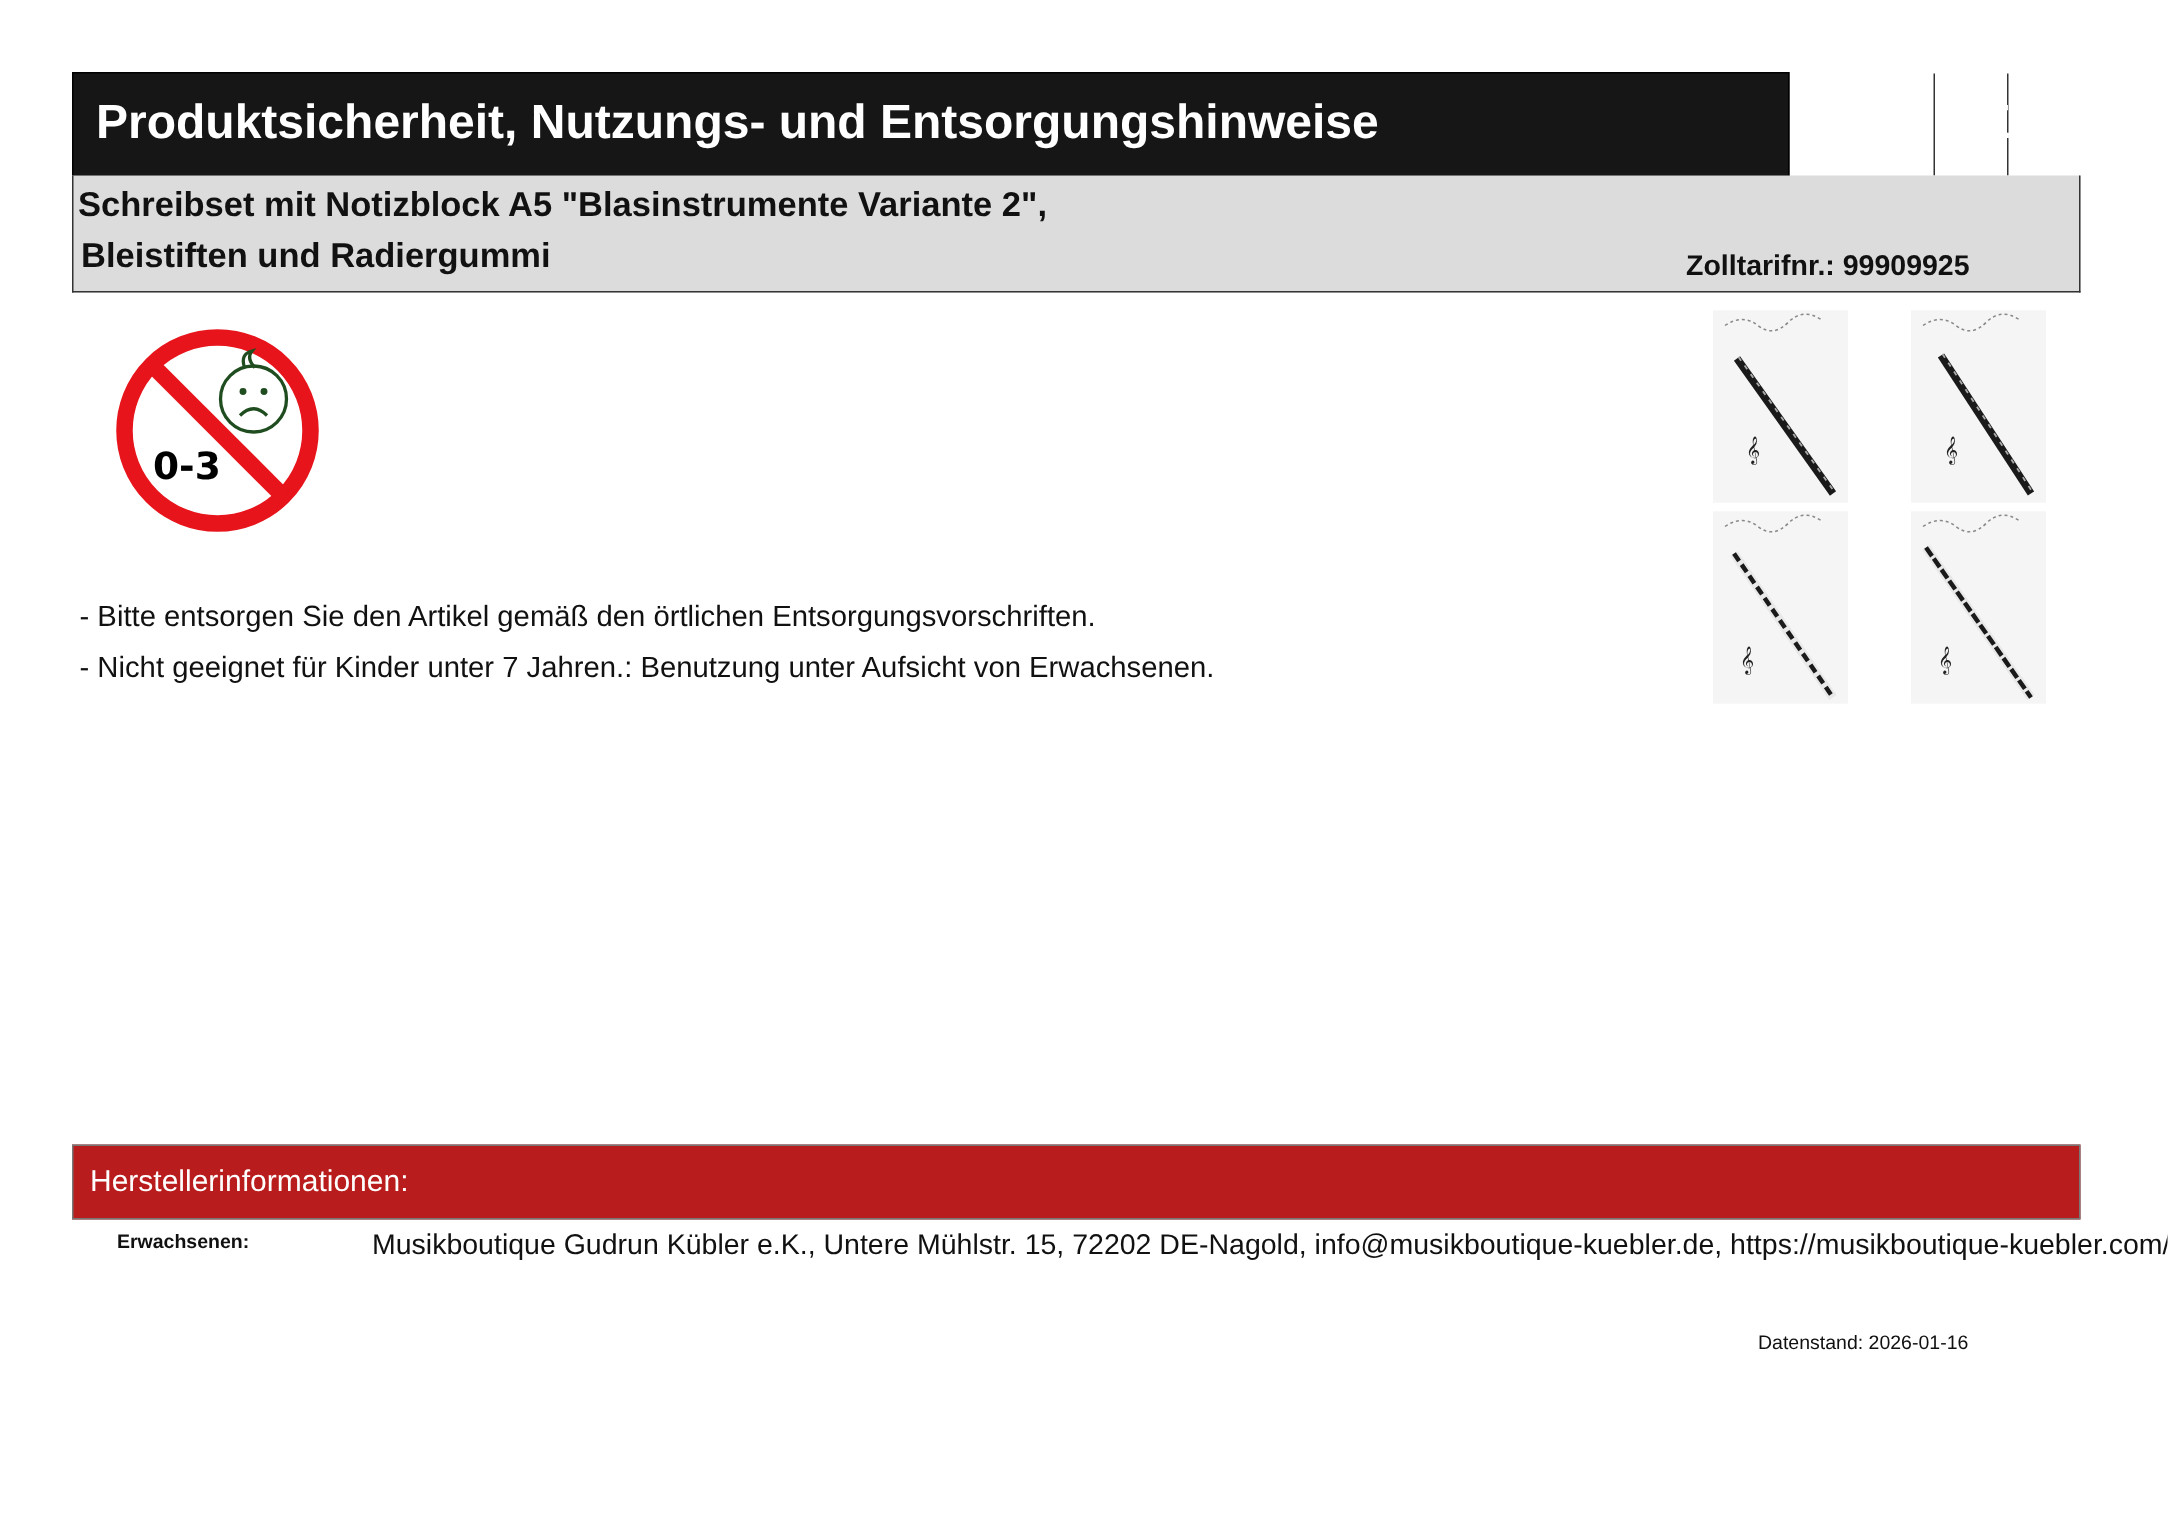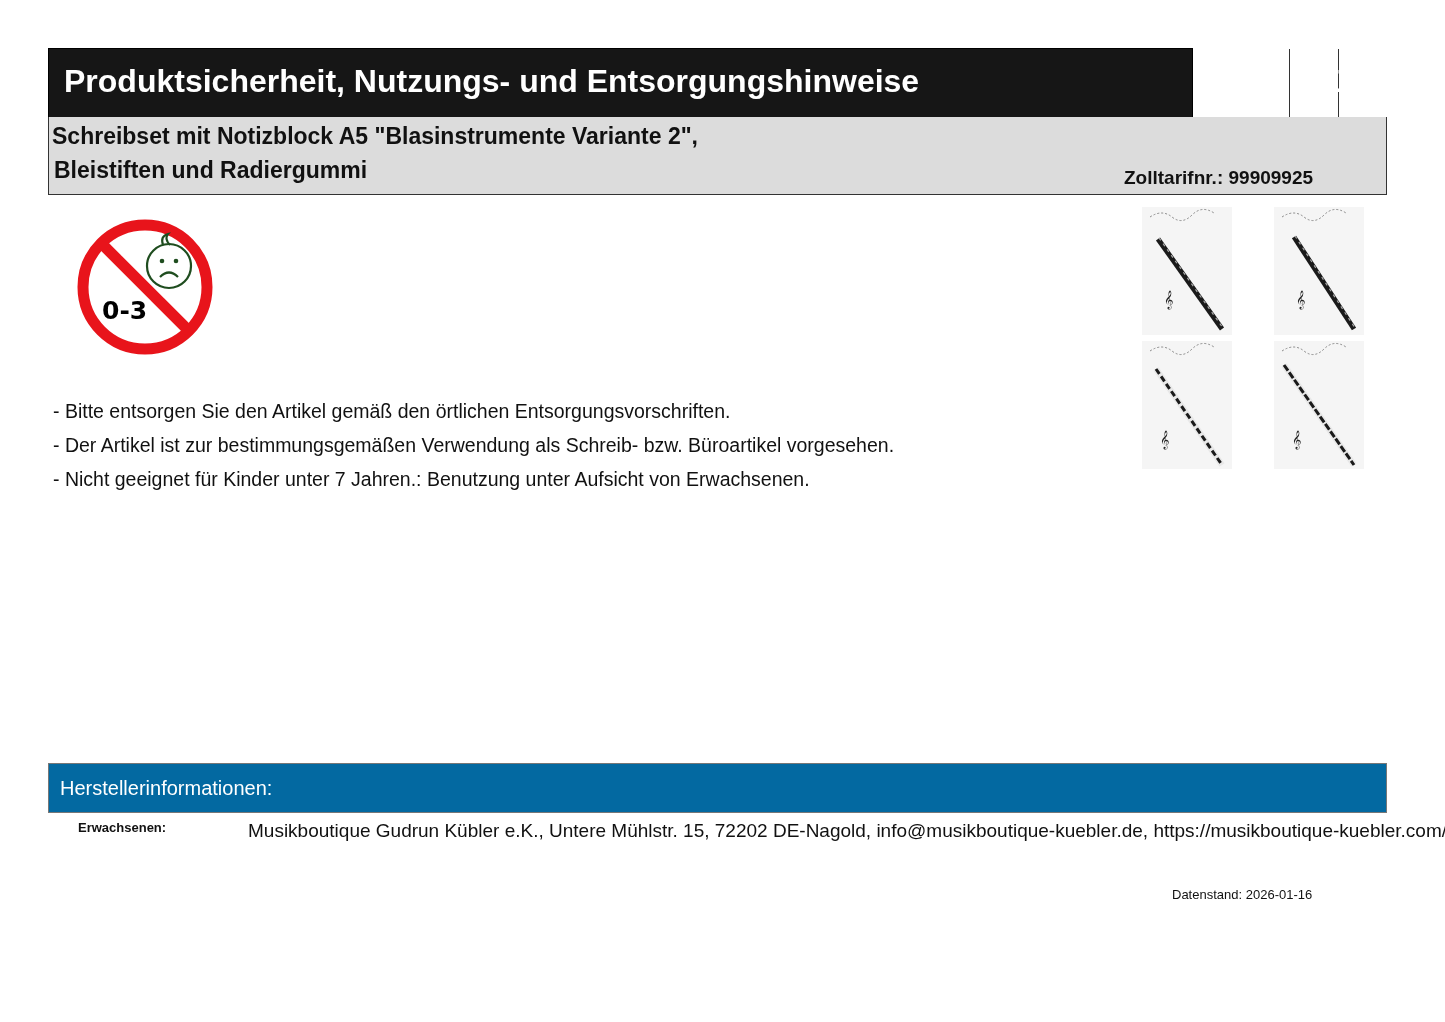--- a/index.html
+++ b/index.html
@@ -54,21 +54,21 @@
 
     .notes {
       position: absolute; left: 53px; top: 394px;
     }
     .note {
       font-size: 19.5px; color: #111; line-height: 34px; white-space: nowrap;
     }
 
     .mfr-bar {
       position: absolute; left: 48px; top: 763px; width: 1339px; height: 50px;
-      background: #0369a1; border: 1px solid #777;
+      background: #b91c1c; border: 1px solid #777;
     }
     .mfr-title {
       position: absolute; left: 11px; top: 13px;
       font-size: 20px; color: #ffffff; white-space: nowrap;
     }
     .mfr-label {
       position: absolute; left: 78px; top: 820px;
       font-size: 13px; font-weight: bold; color: #111;
     }
     .mfr-value {
@@ -146,21 +146,20 @@
       <path d="M8 10 Q20 2 30 10 T50 8 T72 6" fill="none" stroke="#888" stroke-width="1" stroke-dasharray="2 2"></path>
       <line x1="10" y1="24" x2="80" y2="124" stroke="#e8e8e8" stroke-width="6"></line>
       <line x1="10" y1="24" x2="80" y2="124" stroke="#1a1a1a" stroke-width="3" stroke-dasharray="7 2"></line>
       <text x="18" y="104" font-size="16" fill="#222" font-family="DejaVu Sans, sans-serif">𝄞</text>
     </svg>
   </div>
 </div>
 
 <div class="notes">
   <div class="note">- Bitte entsorgen Sie den Artikel gemäß den örtlichen Entsorgungsvorschriften.</div>
-  <div class="note">- Der Artikel ist zur bestimmungsgemäßen Verwendung als Schreib- bzw. Büroartikel vorgesehen.</div>
   <div class="note">- Nicht geeignet für Kinder unter 7 Jahren.: Benutzung unter Aufsicht von Erwachsenen.</div>
 </div>
 
 <div class="mfr-bar">
   <div class="mfr-title">Herstellerinformationen:</div>
 </div>
 <div class="mfr-label">Erwachsenen:</div>
 <div class="mfr-value">Musikboutique Gudrun Kübler e.K., Untere Mühlstr. 15, 72202 DE-Nagold, info@musikboutique-kuebler.de, https://musikboutique-kuebler.com/</div>
 
 <div class="data-date">Datenstand: 2026-01-16</div>

